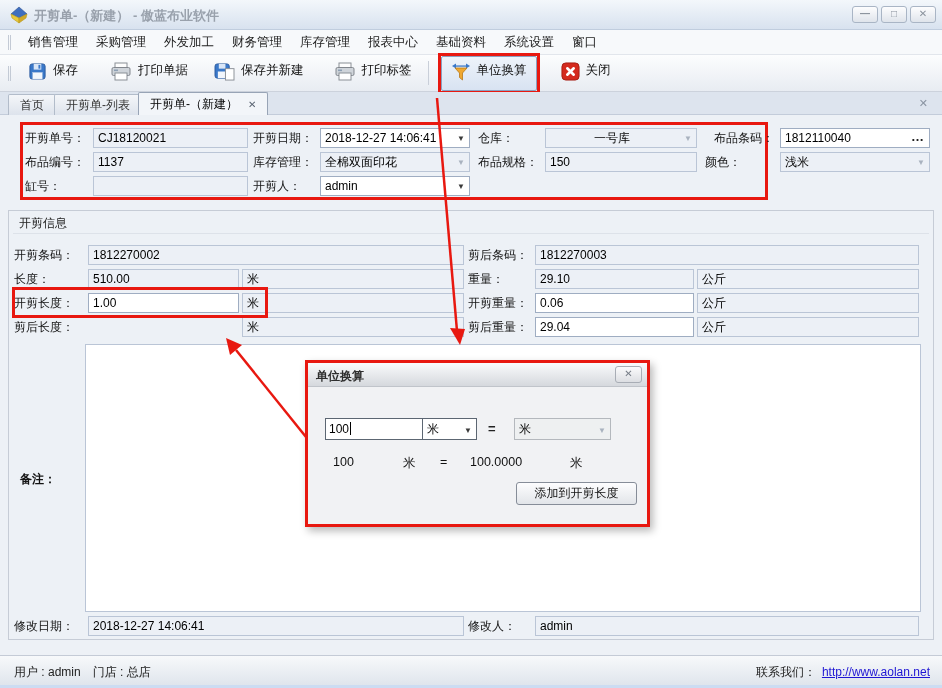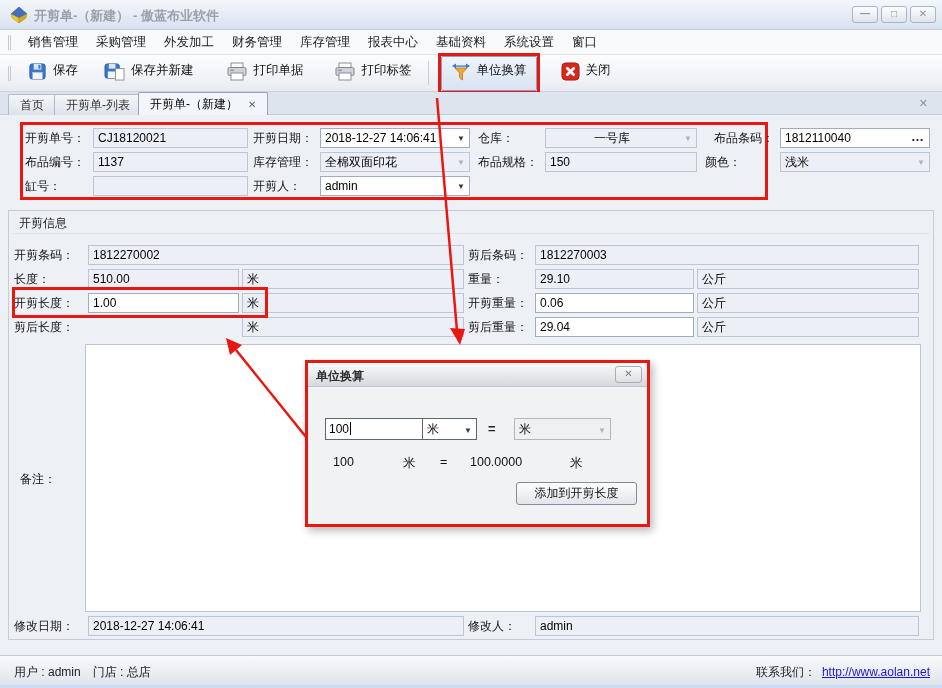--- a/index.html
+++ b/index.html
@@ -133,42 +133,42 @@
         <svg width="19" height="19" viewBox="0 0 20 20">
           <rect x="2" y="2" width="16" height="16" rx="2.5" fill="#3a78c9" stroke="#2a5a9e"></rect>
           <rect x="6" y="2" width="8" height="6" fill="#d9e6f7"></rect>
           <rect x="11" y="3" width="2" height="4" fill="#3a78c9"></rect>
           <rect x="5" y="11" width="10" height="7" fill="#f2f6fc" stroke="#b8cbe4" stroke-width="0.5"></rect>
         </svg>
       </span>
       <span>保存</span>
     </div>
 
+    <div class="tool-btn" style="margin-left:14px;">
+      <span>
+        <svg width="22" height="19" viewBox="0 0 22 19">
+          <rect x="5" y="1" width="12" height="5" fill="#fdfdfd" stroke="#8a8f96"></rect>
+          <rect x="2" y="5.5" width="18" height="8" rx="1.5" fill="#cfd4da" stroke="#82878e"></rect>
+          <rect x="5" y="11" width="12" height="7" fill="#ffffff" stroke="#8a8f96"></rect>
+          <rect x="4" y="7.5" width="4" height="1.6" fill="#8ea0b4"></rect>
+        </svg>
+      </span>
+      <span>打印单据</span>
+    </div>
+
     <div class="tool-btn" style="margin-left:8px;">
       <span>
         <svg width="21" height="19" viewBox="0 0 22 20">
           <rect x="1" y="2" width="15" height="15" rx="2.5" fill="#3a78c9" stroke="#2a5a9e"></rect>
           <rect x="5" y="2" width="7" height="5" fill="#d9e6f7"></rect>
           <rect x="4" y="10" width="9" height="7" fill="#f2f6fc"></rect>
           <rect x="12" y="7" width="9" height="12" fill="#ffffff" stroke="#8a8f96"></rect>
         </svg>
       </span>
       <span>保存并新建</span>
-    </div>
-
-    <div class="tool-btn" style="margin-left:14px;">
-      <span>
-        <svg width="22" height="19" viewBox="0 0 22 19">
-          <rect x="5" y="1" width="12" height="5" fill="#fdfdfd" stroke="#8a8f96"></rect>
-          <rect x="2" y="5.5" width="18" height="8" rx="1.5" fill="#cfd4da" stroke="#82878e"></rect>
-          <rect x="5" y="11" width="12" height="7" fill="#ffffff" stroke="#8a8f96"></rect>
-          <rect x="4" y="7.5" width="4" height="1.6" fill="#8ea0b4"></rect>
-        </svg>
-      </span>
-      <span>打印单据</span>
     </div>
 
     <div class="tool-btn" style="margin-left:12px;">
       <span>
         <svg width="22" height="19" viewBox="0 0 22 19">
           <rect x="5" y="1" width="12" height="5" fill="#fdfdfd" stroke="#8a8f96"></rect>
           <rect x="2" y="5.5" width="18" height="8" rx="1.5" fill="#cfd4da" stroke="#82878e"></rect>
           <rect x="5" y="11" width="12" height="7" fill="#ffffff" stroke="#8a8f96"></rect>
           <rect x="4" y="7.5" width="4" height="1.6" fill="#8ea0b4"></rect>
         </svg>
@@ -282,21 +282,21 @@
       <span class="lbl" style="left:459px;top:82px;">开剪重量：</span>
       <div class="inp w" style="left:526px;top:82px;width:159px;">0.06</div>
       <div class="inp" style="left:688px;top:82px;width:222px;">公斤</div>
 
       <span class="lbl" style="left:5px;top:106px;">剪后长度：</span>
       <div class="inp" style="left:233px;top:106px;width:222px;">米</div>
       <span class="lbl" style="left:459px;top:106px;">剪后重量：</span>
       <div class="inp w" style="left:526px;top:106px;width:159px;">29.04</div>
       <div class="inp" style="left:688px;top:106px;width:222px;">公斤</div>
 
-      <span class="lbl" style="left:11px;top:258px;">备注：</span>
+      <span class="lbl" style="left:11px;top:258px;font-weight:bold;">备注：</span>
       <div class="remark-box"></div>
 
       <span class="lbl" style="left:5px;top:405px;">修改日期：</span>
       <div class="inp" style="left:79px;top:405px;width:376px;">2018-12-27 14:06:41</div>
       <span class="lbl" style="left:459px;top:405px;">修改人：</span>
       <div class="inp" style="left:526px;top:405px;width:384px;">admin</div>
     </div>
 
     <div class="dialog">
       <div class="dlg-title">

